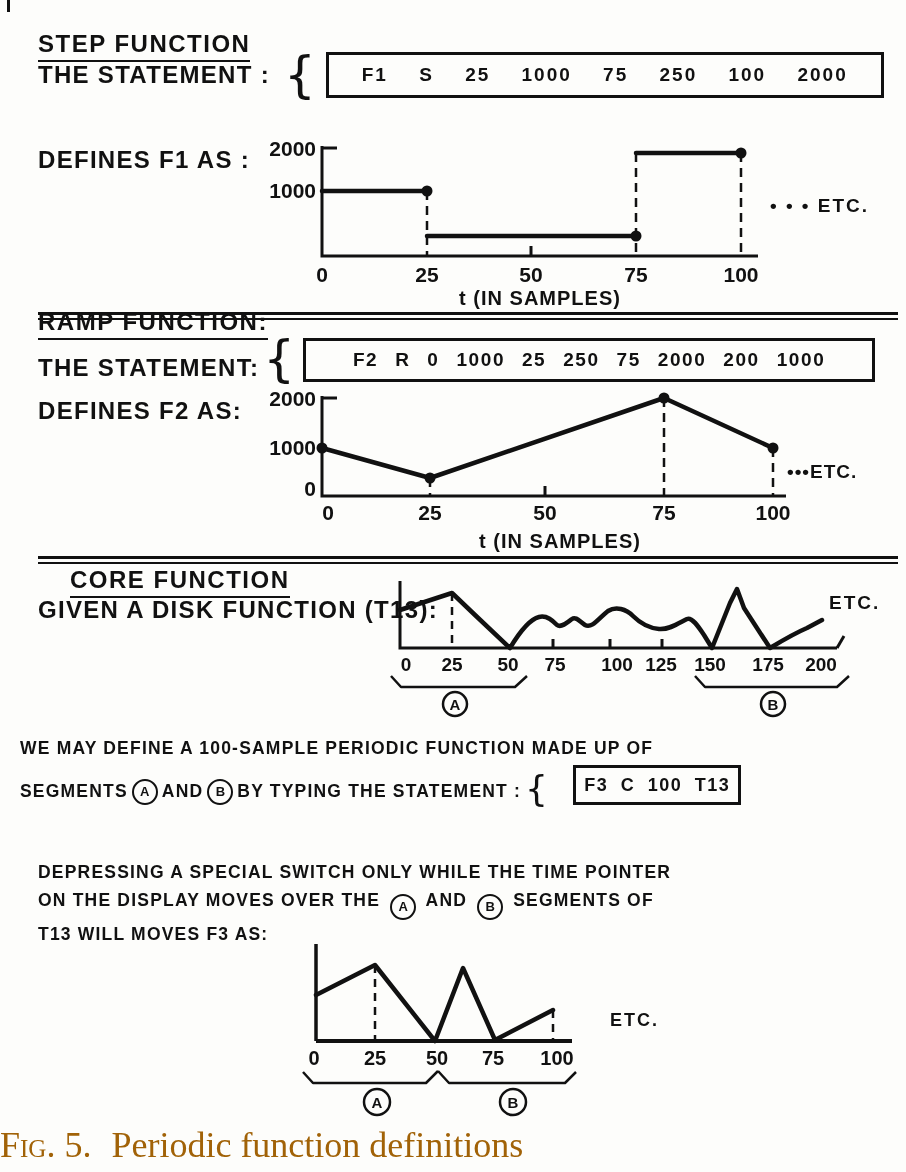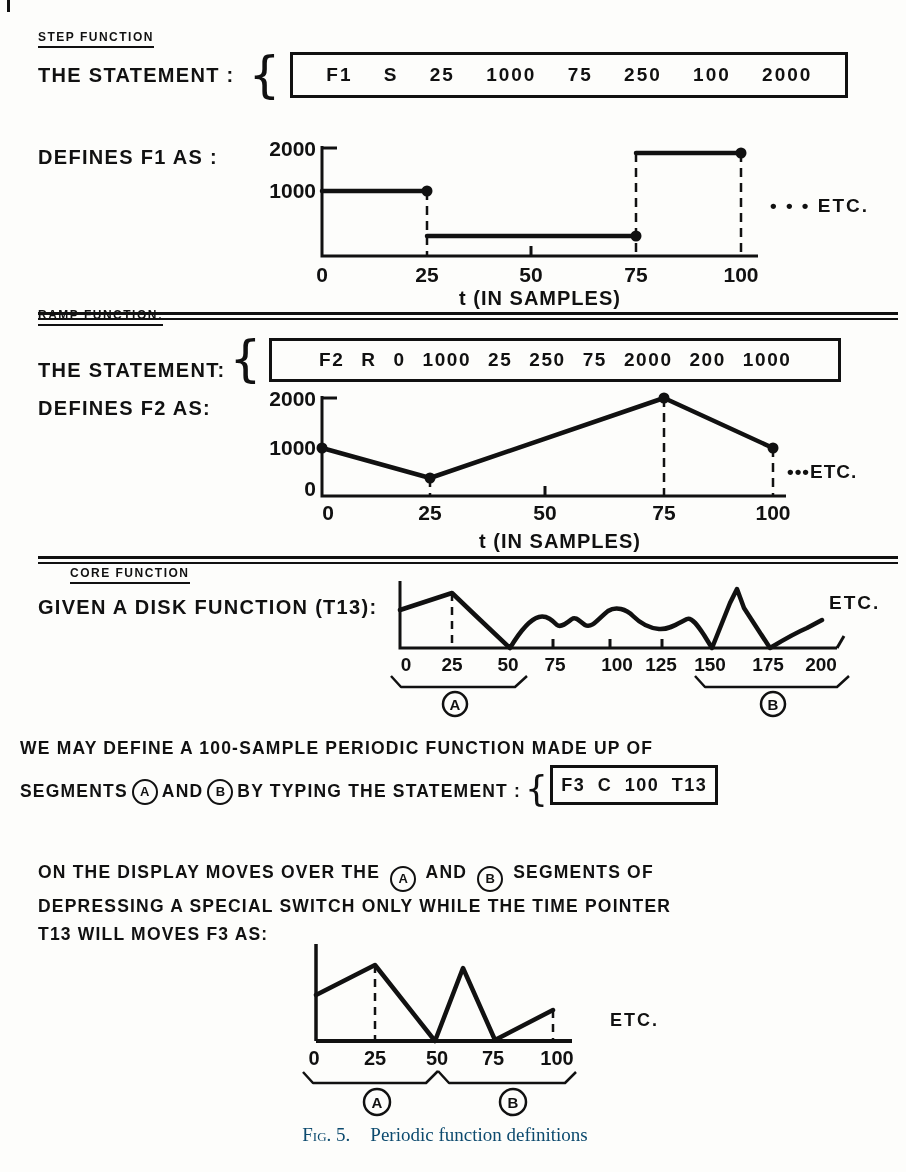--- a/index.html
+++ b/index.html
@@ -1,40 +1,40 @@
 <!DOCTYPE html>
 <html><head>
 <meta charset="utf-8">
 <style>
   html,body{margin:0;padding:0;}
   body{
     width:906px;height:1172px;position:relative;background:#fdfdfb;
     font-family:"Liberation Sans",sans-serif;color:#111;overflow:hidden;
   }
   .abs{position:absolute;}
-  .hand{font-weight:bold;letter-spacing:1.3px;font-size:20px;white-space:nowrap;}
-  .heading{font-weight:bold;letter-spacing:1.5px;font-size:12px;display:inline-block;
+  .hand{font-weight:bold;letter-spacing:1.3px;font-size:24px;white-space:nowrap;}
+  .heading{font-weight:bold;letter-spacing:1.5px;font-size:24px;display:inline-block;
     border-bottom:2.5px solid #111;padding-bottom:2px;white-space:nowrap;}
   .stmt-row{display:flex;align-items:center;}
   .brace{font-weight:400;line-height:0.9;font-family:"DejaVu Sans",sans-serif;}
   .brace.big{font-size:50px;}
   .brace.small{font-size:36px;}
   .stmt-box{border:3.5px solid #111;display:flex;align-items:center;justify-content:center;
     background:transparent;}
   .stmt-text{font-weight:bold;font-size:19px;letter-spacing:2px;white-space:nowrap;}
   .rule{border-top:3px solid #111;border-bottom:2.5px solid #111;height:3px;}
   .para{font-weight:bold;font-size:17.5px;letter-spacing:1.2px;line-height:28px;white-space:nowrap;}
   .circ{display:inline-flex;width:22px;height:22px;border:2.5px solid #111;border-radius:50%;
     align-items:center;justify-content:center;font-size:13px;font-weight:bold;letter-spacing:0;
     vertical-align:-5px;margin:0 4px;flex:0 0 auto;}
   .inline-box{border:3px solid #111;padding:3px 8px;font-weight:bold;font-size:18px;
-    letter-spacing:1.5px;word-spacing:6px;white-space:nowrap;}
+    letter-spacing:1.5px;word-spacing:6px;white-space:nowrap;margin-left:23px;}
   svg text{font-family:"Liberation Sans",sans-serif;font-weight:bold;fill:#111;}
-  .caption{font-family:"Liberation Serif","DejaVu Serif",serif;font-size:19px;color:#0c4a6e;
-    text-align:center;}
+  .caption{font-family:"Liberation Serif","DejaVu Serif",serif;font-size:36px;color:#a16207;
+    text-align:left;}
   .caption .figlab{font-variant:small-caps;margin-right:20px;}
 </style>
 </head>
 <body>
 
 <div class="abs" style="left:7px;top:0;width:3px;height:12px;background:#111;"></div>
 
 <div class="abs heading" style="left:38px;top:30px;">STEP FUNCTION</div>
 
 <div class="abs stmt-row" style="left:38px;top:50px;height:50px;">
@@ -183,28 +183,28 @@
     <span class="circ">A</span>
     <span>AND</span>
     <span class="circ">B</span>
     <span>BY TYPING THE STATEMENT :</span>
     <span class="brace small" style="margin:0 1px 0 4px;">{</span>
     <span class="inline-box">F3 C 100 T13</span>
   </div>
 </div>
 
 <div class="abs para" style="left:38px;top:858px;">
+  <div>DEPRESSING A SPECIAL SWITCH ONLY WHILE THE TIME POINTER</div>
   <div>
     <span>ON THE DISPLAY MOVES OVER THE</span>
     <span class="circ">A</span>
     <span>AND</span>
     <span class="circ">B</span>
     <span>SEGMENTS OF</span>
   </div>
-  <div>DEPRESSING A SPECIAL SWITCH ONLY WHILE THE TIME POINTER</div>
   <div>T13 WILL MOVES F3 AS:</div>
 </div>
 
 <svg class="abs" style="left:280px;top:938px;" width="400" height="180" viewBox="0 0 400 180">
   <g stroke="#111" stroke-width="3.5" fill="none">
     <path d="M36,6 V103"></path>
     <path d="M36,103 H292" stroke-width="4"></path>
   </g>
   <g stroke="#111" stroke-width="2.5" stroke-dasharray="8,6" fill="none">
     <path d="M95,27 V103"></path>

